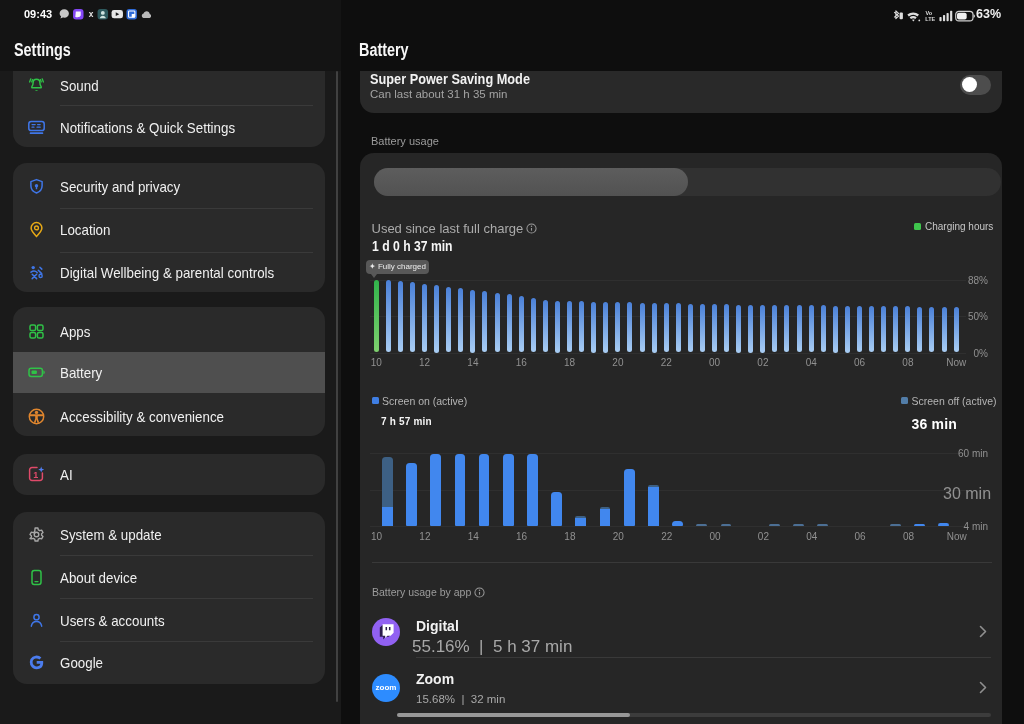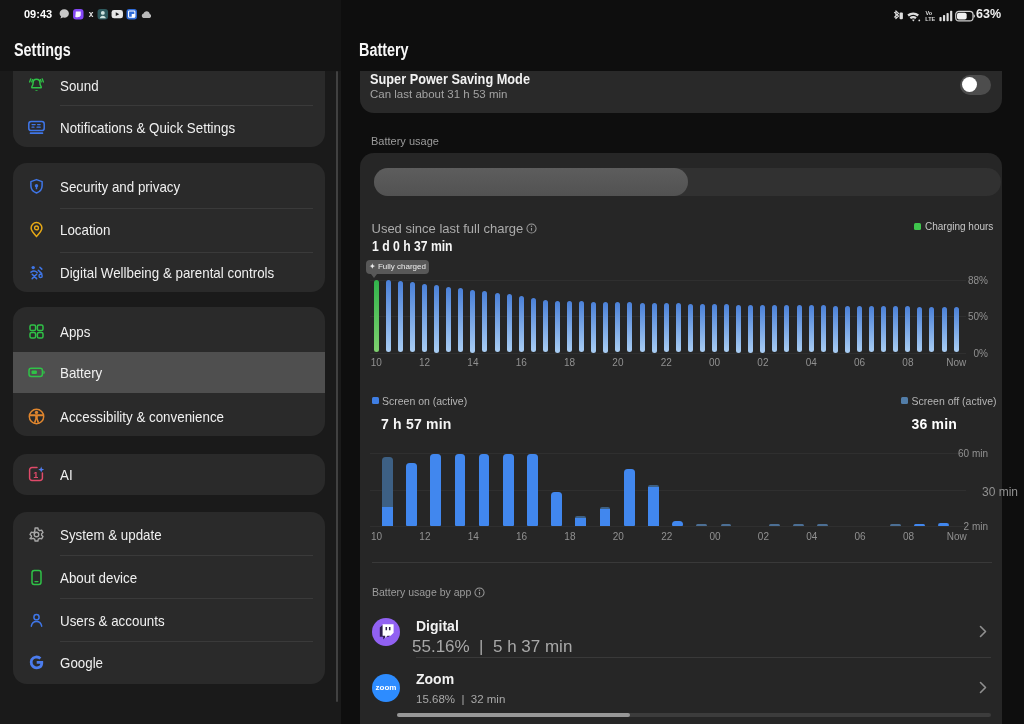--- a/index.html
+++ b/index.html
@@ -139,21 +139,21 @@
       <path d="M9.7 5.6c1 0 2 .4 2.7 1l2-2A7 7 0 0 0 3.5 6l2.3 1.8c.6-1.7 2.1-2.9 3.9-2.2z" fill="#4b7cee"></path>
     </svg>
 <div class="itxt" style="left:46.5px;top:142px">Google</div>
 <div class="divl" style="left:46.5px;top:43px;width:253px"></div>
 <div class="divl" style="left:46.5px;top:86px;width:253px"></div>
 <div class="divl" style="left:46.5px;top:129px;width:253px"></div>
 </div>
 <div class="ab" style="left:336px;top:70.5px;width:2px;height:631px;background:#414141;border-radius:2px"></div>
 <div class="ab" style="left:360px;top:70.5px;width:642px;height:42.5px;background:#292929;border-radius:0 0 14px 14px">
 <div class="ab" style="left:10px;top:0px;font-size:14px;font-weight:600;color:#f2f2f2;transform:scaleX(.91);transform-origin:left top">Super Power Saving Mode</div>
-<div class="ab" style="left:10px;top:17.5px;font-size:11.5px;color:#a3a3a3">Can last about 31 h 53 min</div>
+<div class="ab" style="left:10px;top:17.5px;font-size:11.5px;color:#a3a3a3">Can last about 31 h 35 min</div>
 <div class="ab" style="left:599.5px;top:4.2px;width:31.4px;height:20px;background:#4d4d4d;border-radius:10px">
       <div class="ab" style="left:2.3px;top:2.3px;width:15.4px;height:15.4px;border-radius:50%;background:#fff"></div>
     </div>
 </div>
 <div class="ab" style="left:371px;top:134.5px;font-size:11px;color:#9c9c9c">Battery usage</div>
 <div class="ab" style="left:360px;top:153px;width:642px;height:571px;background:#262626;border-radius:14px 14px 0 0">
 <div class="ab" style="left:14px;top:14.5px;width:627px;height:28px;background:#313131;border-radius:14px">
 <div class="ab" style="left:0;top:0;width:314px;height:28px;background:linear-gradient(180deg,#5d5d5d,#525252);border-radius:14px"></div>
 </div>
 <div class="ab" style="left:11.5px;top:67.5px;font-size:13px;color:#ababab">Used since last full charge<svg width="11" height="11" viewBox="0 0 12 12" style="vertical-align:-1.5px;margin-left:3px">
@@ -231,21 +231,21 @@
 <div class="ab" style="left:339.6px;top:203.5px;width:30px;text-align:center;font-size:10px;color:#919191">00</div>
 <div class="ab" style="left:387.9px;top:203.5px;width:30px;text-align:center;font-size:10px;color:#919191">02</div>
 <div class="ab" style="left:436.3px;top:203.5px;width:30px;text-align:center;font-size:10px;color:#919191">04</div>
 <div class="ab" style="left:484.6px;top:203.5px;width:30px;text-align:center;font-size:10px;color:#919191">06</div>
 <div class="ab" style="left:532.9px;top:203.5px;width:30px;text-align:center;font-size:10px;color:#919191">08</div>
 <div class="ab" style="left:581.3px;top:203.5px;width:30px;text-align:center;font-size:10px;color:#919191">Now</div>
 <div class="ab" style="left:11.5px;top:244px;width:7px;height:7px;background:#3f7ee3;border-radius:1.5px"></div>
 <div class="ab" style="left:22px;top:242px;font-size:10.5px;color:#b5b5b5">Screen on (active)</div>
 <div class="ab" style="left:541px;top:244px;width:7px;height:7px;background:#527da8;border-radius:1.5px"></div>
 <div class="ab" style="left:551.5px;top:242px;font-size:10.5px;color:#b5b5b5">Screen off (active)</div>
-<div class="ab" style="left:21px;top:262.5px;font-size:14px;font-weight:700;color:#f5f5f5;letter-spacing:.2px">7 h 57 min</div>
+<div class="ab" style="left:21px;top:262.5px;font-size:10px;font-weight:700;color:#f5f5f5;letter-spacing:.2px">7 h 57 min</div>
 <div class="ab" style="left:551.5px;top:262.5px;font-size:14px;font-weight:700;color:#ffffff;letter-spacing:.2px">36 min</div>
 <div class="ab" style="left:10px;top:300px;width:596px;height:1px;background:rgba(255,255,255,.045)"></div>
 <div class="ab" style="left:10px;top:336.5px;width:596px;height:1px;background:rgba(255,255,255,.045)"></div>
 <div class="ab" style="left:10px;top:373px;width:596px;height:1px;background:rgba(255,255,255,.045)"></div>
 <div class="ab" style="left:22.0px;top:303.7px;width:10.8px;height:49.9px;background:#3d6084;border-radius:3.5px 3.5px 0 0"></div>
 <div class="ab" style="left:22.0px;top:353.5px;width:10.8px;height:19.5px;background:#4187ee;border-radius:0"></div>
 <div class="ab" style="left:46.2px;top:309.7px;width:10.8px;height:63.3px;background:#4187ee;border-radius:3.5px 3.5px 1px 1px"></div>
 <div class="ab" style="left:70.4px;top:301.2px;width:10.8px;height:71.8px;background:#4187ee;border-radius:3.5px 3.5px 1px 1px"></div>
 <div class="ab" style="left:94.5px;top:301.2px;width:10.8px;height:71.8px;background:#4187ee;border-radius:3.5px 3.5px 1px 1px"></div>
 <div class="ab" style="left:118.7px;top:301.2px;width:10.8px;height:71.8px;background:#4187ee;border-radius:3.5px 3.5px 1px 1px"></div>
@@ -262,22 +262,22 @@
 <div class="ab" style="left:312.2px;top:368.1px;width:10.8px;height:4.9px;background:#4187ee;border-radius:3.5px 3.5px 1px 1px"></div>
 <div class="ab" style="left:336.3px;top:371.2px;width:10.8px;height:1.8px;background:#4c6f94;border-radius:3.5px 3.5px 1px 1px"></div>
 <div class="ab" style="left:360.5px;top:371.4px;width:10.8px;height:1.6px;background:#4c6f94;border-radius:3.5px 3.5px 1px 1px"></div>
 <div class="ab" style="left:408.9px;top:371.4px;width:10.8px;height:1.6px;background:#4c6f94;border-radius:3.5px 3.5px 1px 1px"></div>
 <div class="ab" style="left:433.1px;top:371.4px;width:10.8px;height:1.6px;background:#4c6f94;border-radius:3.5px 3.5px 1px 1px"></div>
 <div class="ab" style="left:457.2px;top:371.4px;width:10.8px;height:1.6px;background:#4c6f94;border-radius:3.5px 3.5px 1px 1px"></div>
 <div class="ab" style="left:529.8px;top:371.4px;width:10.8px;height:1.6px;background:#4c6f94;border-radius:3.5px 3.5px 1px 1px"></div>
 <div class="ab" style="left:554.0px;top:370.6px;width:10.8px;height:2.4px;background:#4187ee;border-radius:3.5px 3.5px 1px 1px"></div>
 <div class="ab" style="left:578.1px;top:370.0px;width:10.8px;height:3.0px;background:#4187ee;border-radius:3.5px 3.5px 1px 1px"></div>
 <div class="ab" style="left:587px;top:295px;width:41px;text-align:right;font-size:10px;color:#919191">60 min</div>
-<div class="ab" style="left:617px;top:331.5px;width:41px;text-align:right;font-size:12px;color:#919191">30 min</div>
-<div class="ab" style="left:587px;top:368px;width:41px;text-align:right;font-size:10px;color:#919191">2 min</div>
+<div class="ab" style="left:583px;top:331.5px;width:41px;text-align:right;font-size:16px;color:#919191">30 min</div>
+<div class="ab" style="left:587px;top:368px;width:41px;text-align:right;font-size:10px;color:#919191">4 min</div>
 <div class="ab" style="left:1.5px;top:378px;width:30px;text-align:center;font-size:10px;color:#919191">10</div>
 <div class="ab" style="left:49.9px;top:378px;width:30px;text-align:center;font-size:10px;color:#919191">12</div>
 <div class="ab" style="left:98.2px;top:378px;width:30px;text-align:center;font-size:10px;color:#919191">14</div>
 <div class="ab" style="left:146.6px;top:378px;width:30px;text-align:center;font-size:10px;color:#919191">16</div>
 <div class="ab" style="left:194.9px;top:378px;width:30px;text-align:center;font-size:10px;color:#919191">18</div>
 <div class="ab" style="left:243.3px;top:378px;width:30px;text-align:center;font-size:10px;color:#919191">20</div>
 <div class="ab" style="left:291.7px;top:378px;width:30px;text-align:center;font-size:10px;color:#919191">22</div>
 <div class="ab" style="left:340.0px;top:378px;width:30px;text-align:center;font-size:10px;color:#919191">00</div>
 <div class="ab" style="left:388.4px;top:378px;width:30px;text-align:center;font-size:10px;color:#919191">02</div>
 <div class="ab" style="left:436.7px;top:378px;width:30px;text-align:center;font-size:10px;color:#919191">04</div>

